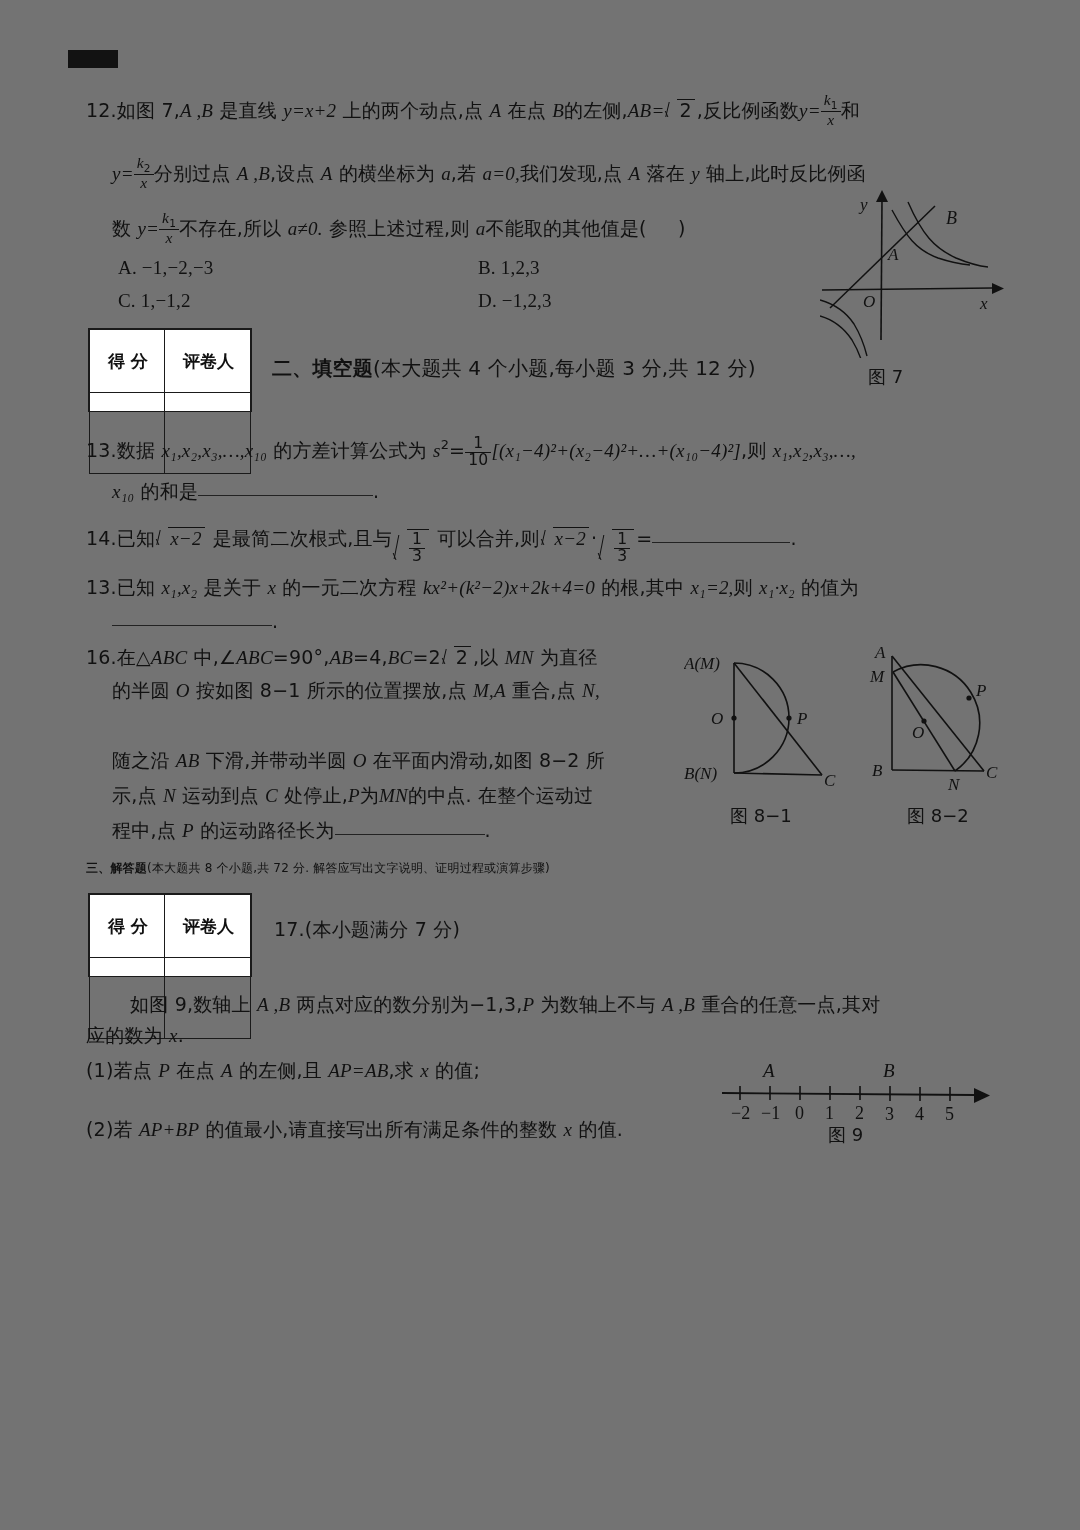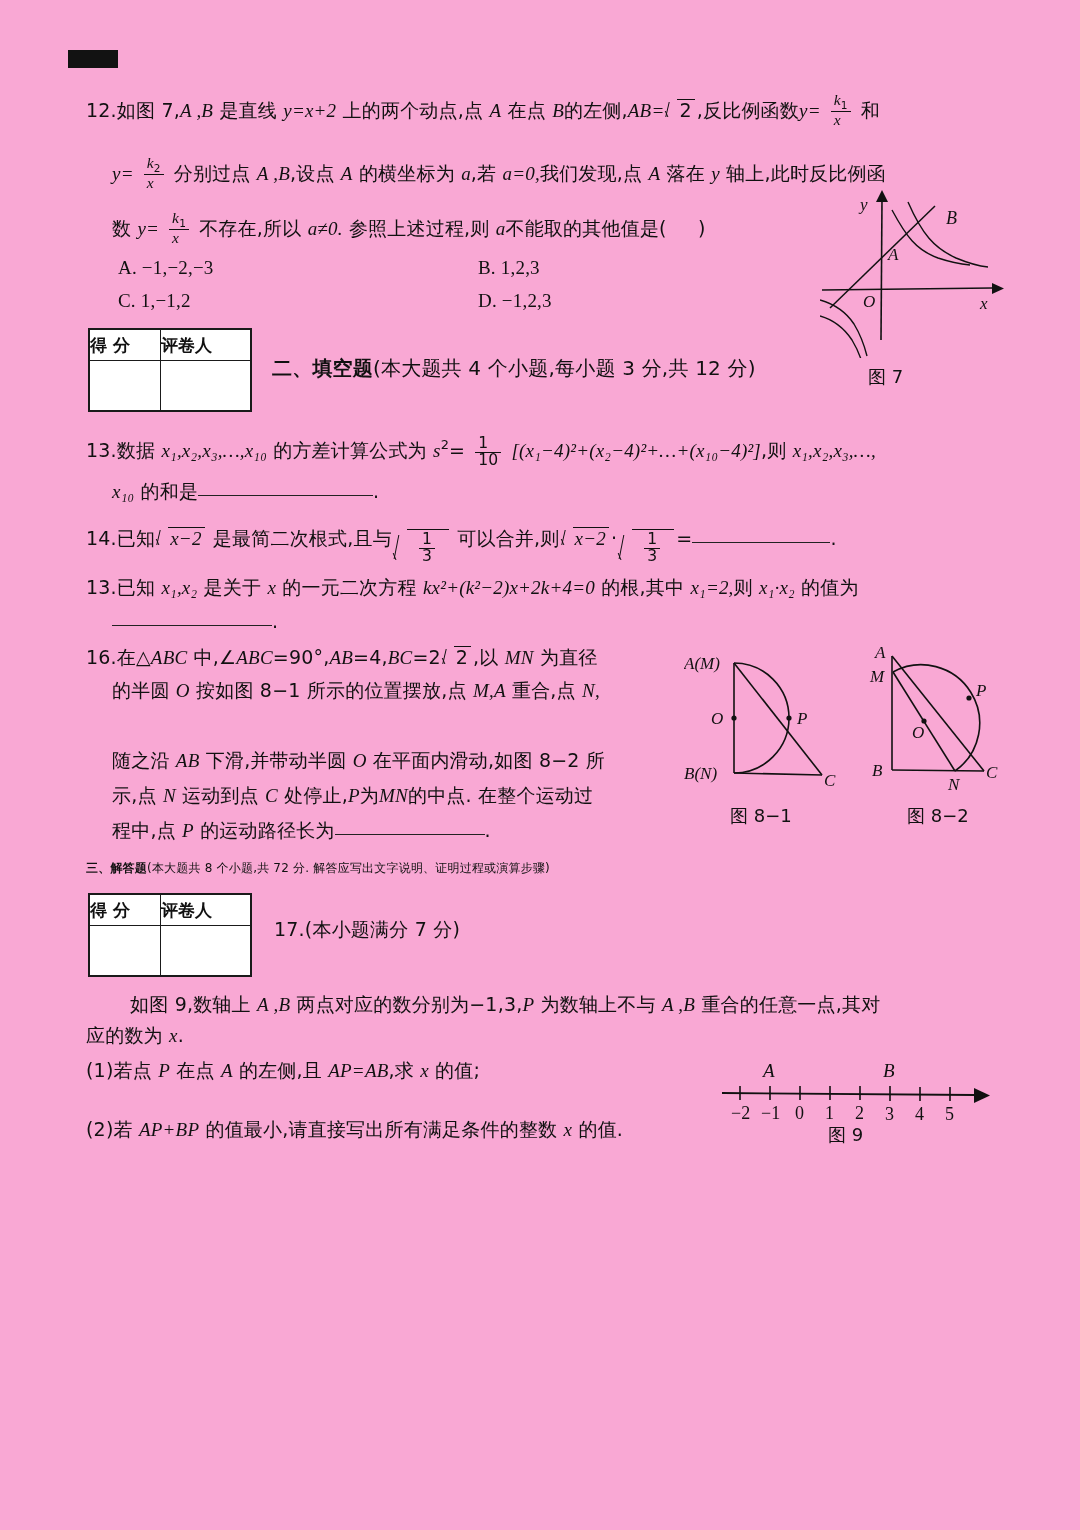--- a/index.html
+++ b/index.html
@@ -12,21 +12,21 @@
     height: 1530px;
     position: relative;
     font-family: "Liberation Serif", "DejaVu Serif", serif;
     color: #111111;
     overflow: hidden;
   }
 
   .page {
     position: absolute;
     inset: 0;
-    background: #f9a8d4;
+    background: #737373;
   }
 
   
   .top-mark {
     position: absolute;
     left: 68px;
     top: 50px;
     width: 50px;
     height: 18px;
     background: #121212;
@@ -41,24 +41,24 @@
     white-space: nowrap;
   }
   .cn { font-family: "DejaVu Sans", "Liberation Sans", sans-serif; font-size: 19px; }
 
   i.v, .it { font-style: italic; font-family: "Liberation Serif", serif; }
 
   
   .frac {
     display: inline-block;
     vertical-align: -0.52em;
-    text-align: left;
+    text-align: center;
     font-size: 0.82em;
     line-height: 1.02;
-    margin: 0 10px;
+    margin: 0 0;
   }
   .frac .t { display: block; padding: 0 3px; }
   .frac .b { display: block; border-top: 1.2px solid #111; padding: 0 3px; }
 
   
   .rad { display: inline-block; position: relative; padding-left: 11px; margin: 0 2px; }
   .rad::before {
     content: "";
     position: absolute;
     left: 1px; top: 0.18em;
@@ -114,25 +114,25 @@
   
   .score-table {
     position: absolute;
     border: 1.6px solid #1a1a1a;
     border-collapse: collapse;
     background: #fff;
   }
   .score-table table { border-collapse: collapse; width: 100%; height: 100%; }
   .score-table td {
     border: 1.4px solid #1a1a1a;
-    text-align: left;
+    text-align: right;
     font-family: "DejaVu Sans", sans-serif;
     font-size: 17px;
     font-weight: bold;
-    padding: 0;
+    padding: 16px;
   }
   .score-table td.head { height: 30px; }
   .score-table td.body { height: 48px; }
 
   
   .fig { position: absolute; }
   .figcap {
     position: absolute;
     font-family: "DejaVu Sans", sans-serif;
     font-size: 18px;

